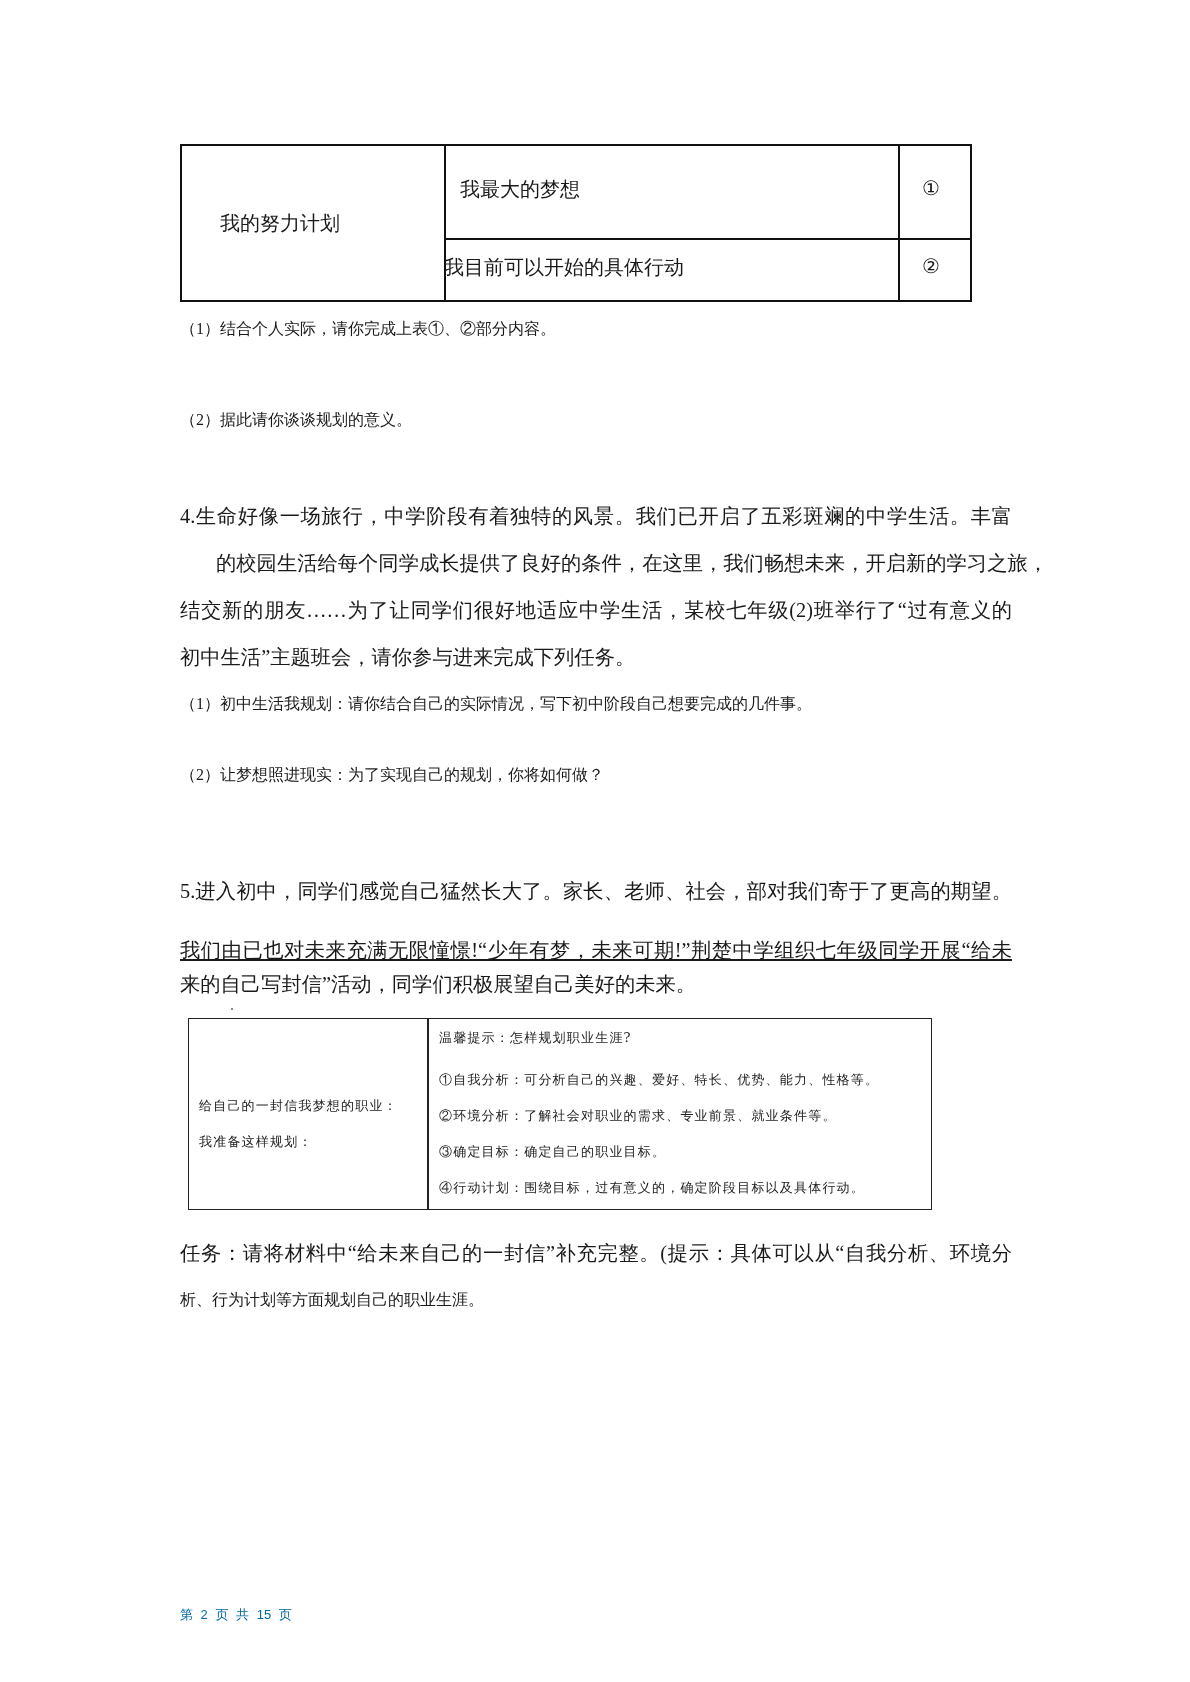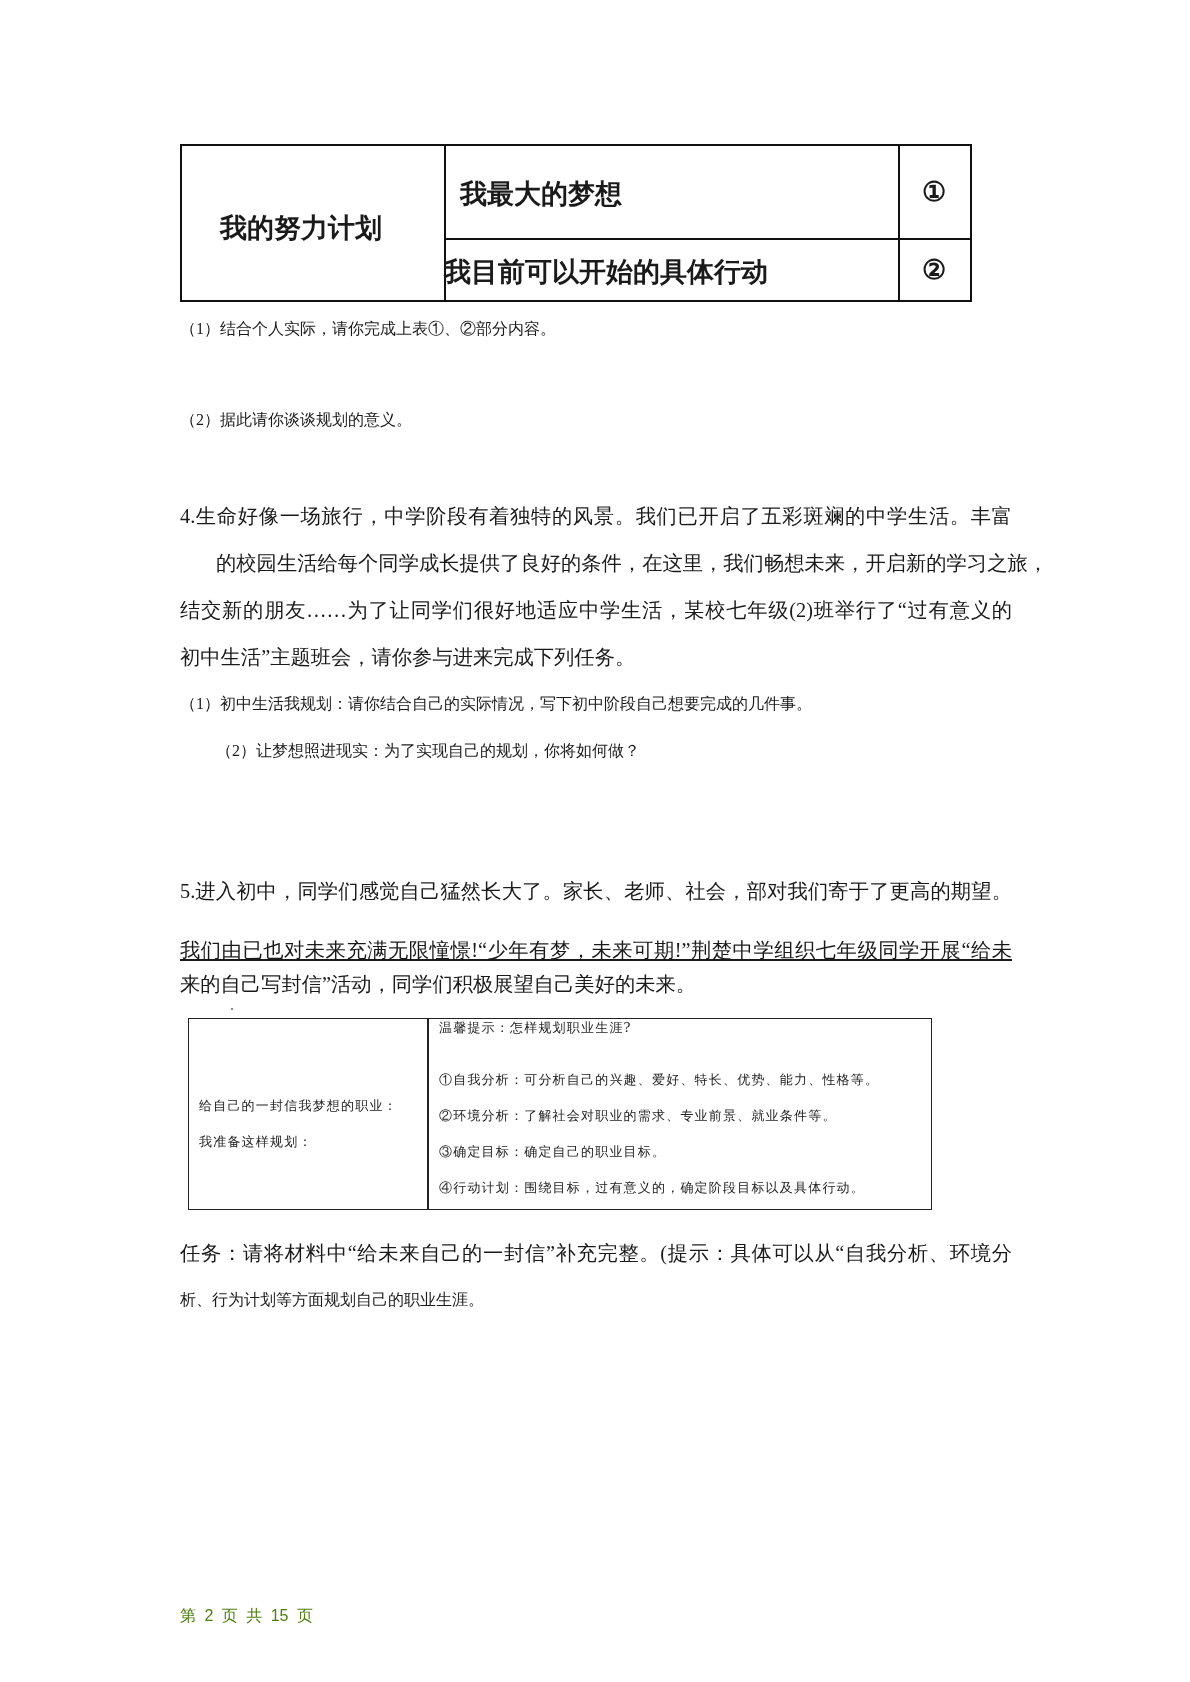--- a/index.html
+++ b/index.html
@@ -9,30 +9,30 @@
   .line { position: absolute; left: 180px; font-size: 16px; line-height: 26px; white-space: nowrap; }
   .para-line { position: absolute; left: 180px; width: 832px; font-size: 20.3px; line-height: 26px;
                white-space: nowrap; text-align: justify; text-align-last: justify; }
   .para-last { text-align-last: left; }
 
   
   .t1 { position: absolute; left: 180px; top: 144px; width: 792px; height: 158px;
         border: 2px solid #111; box-sizing: border-box; }
   .t1 .vl { position: absolute; top: 0; bottom: 0; width: 2px; background: #111; }
   .t1 .hl { position: absolute; height: 2px; background: #111; }
-  .t1 .cell { position: absolute; font-size: 27px; white-space: nowrap; font-weight: bold; }
+  .t1 .cell { position: absolute; font-size: 20px; white-space: nowrap; }
 
   
   .t2 { position: absolute; left: 188px; top: 1018px; width: 744px; height: 192px;
         border: 1.5px solid #222; box-sizing: border-box; }
   .t2 .vl { position: absolute; top: 0; bottom: 0; left: 238px; width: 1.5px; background: #222; }
   .t2 .cell { position: absolute; font-family: "DejaVu Serif", serif; font-size: 13px;
               white-space: nowrap; color: #222; letter-spacing: 1.2px; }
   .footer { position: absolute; left: 180px; top: 1606px; font-family: "Liberation Sans", sans-serif;
-            font-size: 16px; color: #4d7c0f; word-spacing: 4px; }
+            font-size: 13px; color: #0369a1; word-spacing: 4px; }
 </style>
 </head>
 <body>
 
 <div class="t1">
   <div class="vl" style="left:262px;"></div>
   <div class="vl" style="left:716px;"></div>
   <div class="hl" style="left:262px; right:0; top:92px;"></div>
   <div class="cell" style="left:12px; top:64px;margin-left:26px;">我的努力计划</div>
   <div class="cell" style="left:278px; top:30px;">我最大的梦想</div>
@@ -42,33 +42,33 @@
 </div>
 
 <div class="line" style="top:316px;">（1）结合个人实际，请你完成上表①、②部分内容。</div>
 <div class="line" style="top:362px;margin-top:45px;">（2）据此请你谈谈规划的意义。</div>
 
 <div class="para-line" style="top:503px;">4.生命好像一场旅行，中学阶段有着独特的风景。我们已开启了五彩斑斓的中学生活。丰富</div>
 <div class="para-line" style="top:550px;margin-left:36px;">的校园生活给每个同学成长提供了良好的条件，在这里，我们畅想未来，开启新的学习之旅，</div>
 <div class="para-line" style="top:597px;">结交新的朋友……为了让同学们很好地适应中学生活，某校七年级(2)班举行了“过有意义的</div>
 <div class="para-line para-last" style="top:644px;">初中生活”主题班会，请你参与进来完成下列任务。</div>
 <div class="line" style="top:691px;">（1）初中生活我规划：请你结合自己的实际情况，写下初中阶段自己想要完成的几件事。</div>
-<div class="line" style="top:738px;margin-left:36px;">（2）让梦想照进现实：为了实现自己的规划，你将如何做？</div>
+<div class="line" style="top:762px;">（2）让梦想照进现实：为了实现自己的规划，你将如何做？</div>
 
 <div class="para-line" style="top:878px;">5.进入初中，同学们感觉自己猛然长大了。家长、老师、社会，部对我们寄于了更高的期望。</div>
 <div class="para-line" style="top:937px;text-decoration:underline;">我们由已也对未来充满无限憧憬!“少年有梦，未来可期!”荆楚中学组织七年级同学开展“给未</div>
 <div class="para-line para-last" style="top:971px;">来的自己写封信”活动，同学们积极展望自己美好的未来。</div>
 
 <div class="abs" style="left:231px; top:1008px; width:2px; height:2px; background:#888;"></div>
 
 <div class="t2">
   <div class="vl"></div>
   <div class="cell" style="left:10px; top:78px;">给自己的一封信我梦想的职业：</div>
   <div class="cell" style="left:10px; top:114px;">我准备这样规划：</div>
-  <div class="cell" style="left:250px; top:0;text-align:right;">温馨提示：怎样规划职业生涯?</div>
+  <div class="cell" style="left:250px; top:10px;text-align:right;">温馨提示：怎样规划职业生涯?</div>
   <div class="cell" style="left:250px; top:52px;">①自我分析：可分析自己的兴趣、爱好、特长、优势、能力、性格等。</div>
   <div class="cell" style="left:250px; top:88px;">②环境分析：了解社会对职业的需求、专业前景、就业条件等。</div>
   <div class="cell" style="left:250px; top:124px;">③确定目标：确定自己的职业目标。</div>
   <div class="cell" style="left:250px; top:160px;">④行动计划：围绕目标，过有意义的，确定阶段目标以及具体行动。</div>
 </div>
 
 <div class="para-line" style="top:1240px;">任务：请将材料中“给未来自己的一封信”补充完整。(提示：具体可以从“自我分析、环境分</div>
 <div class="line" style="top:1287px;">析、行为计划等方面规划自己的职业生涯。</div>
 
 <div class="footer">第 2 页 共 15 页</div>

